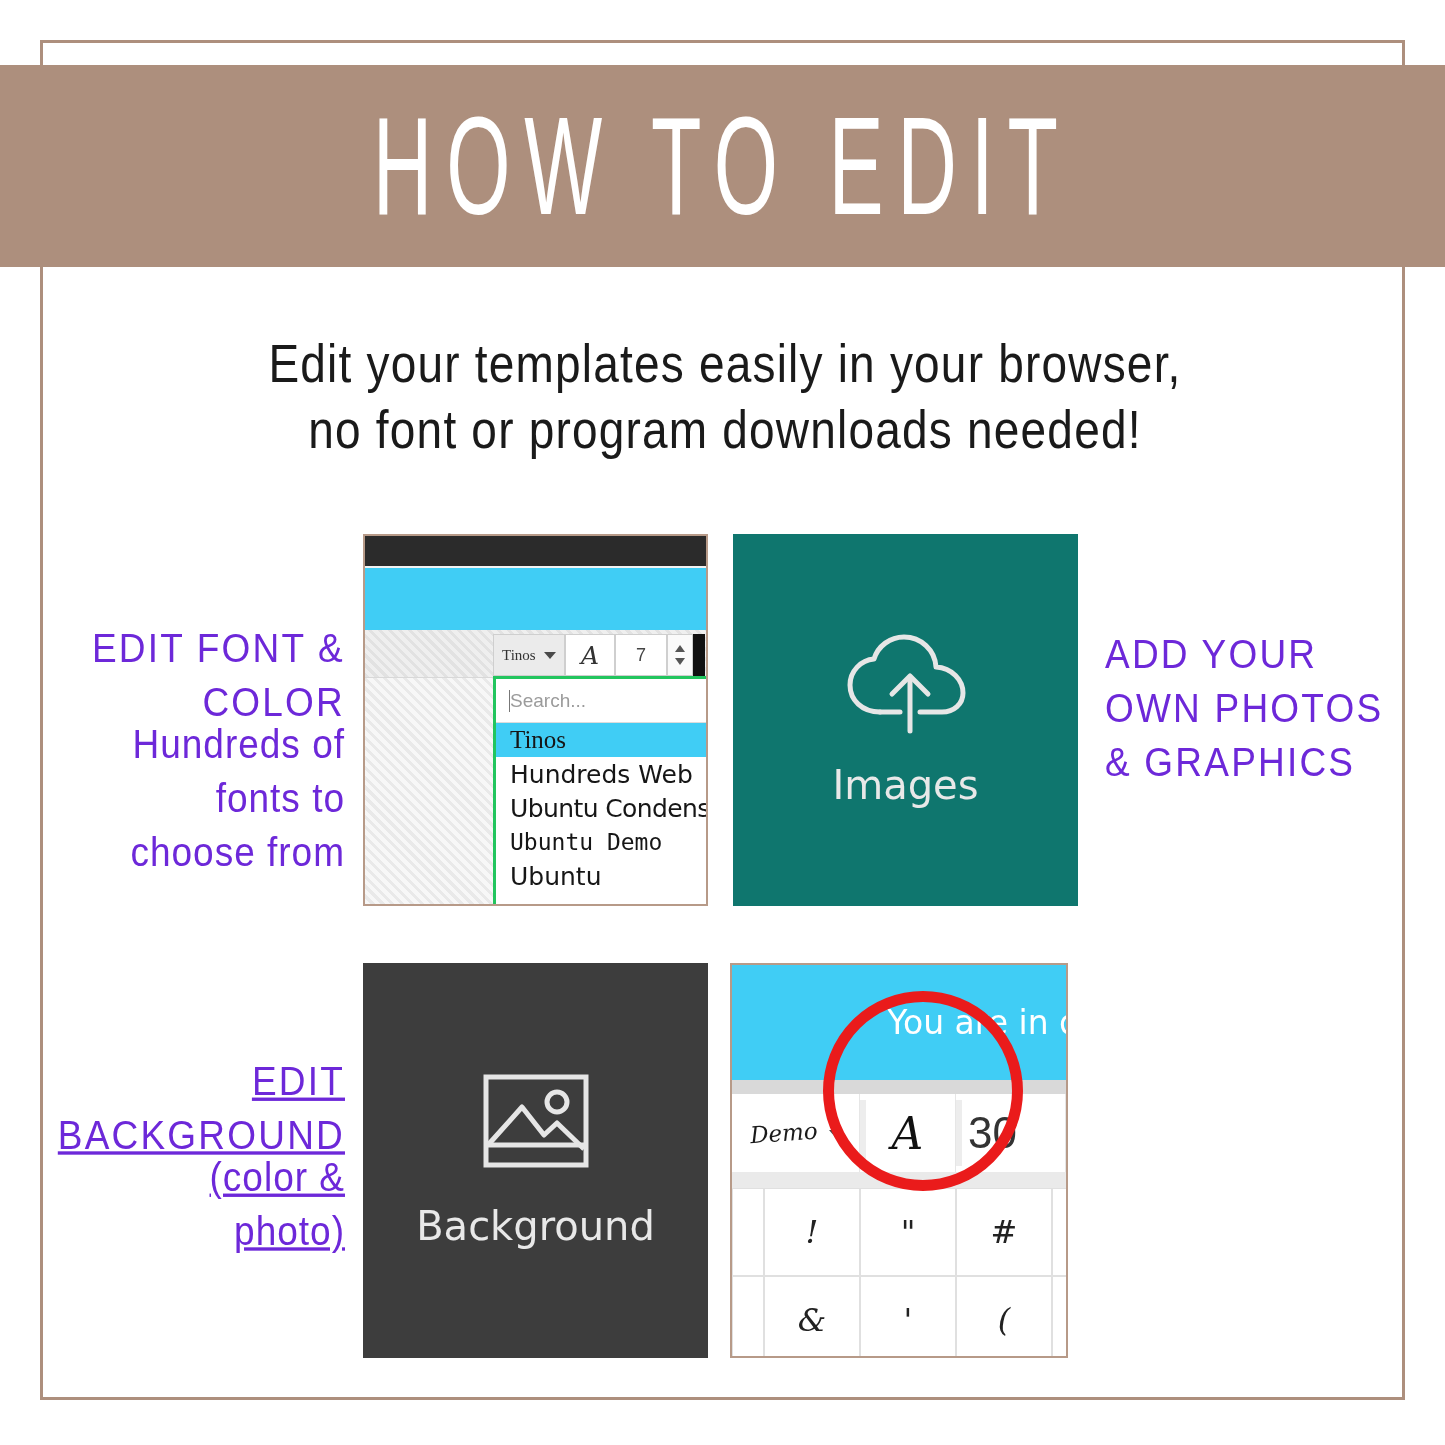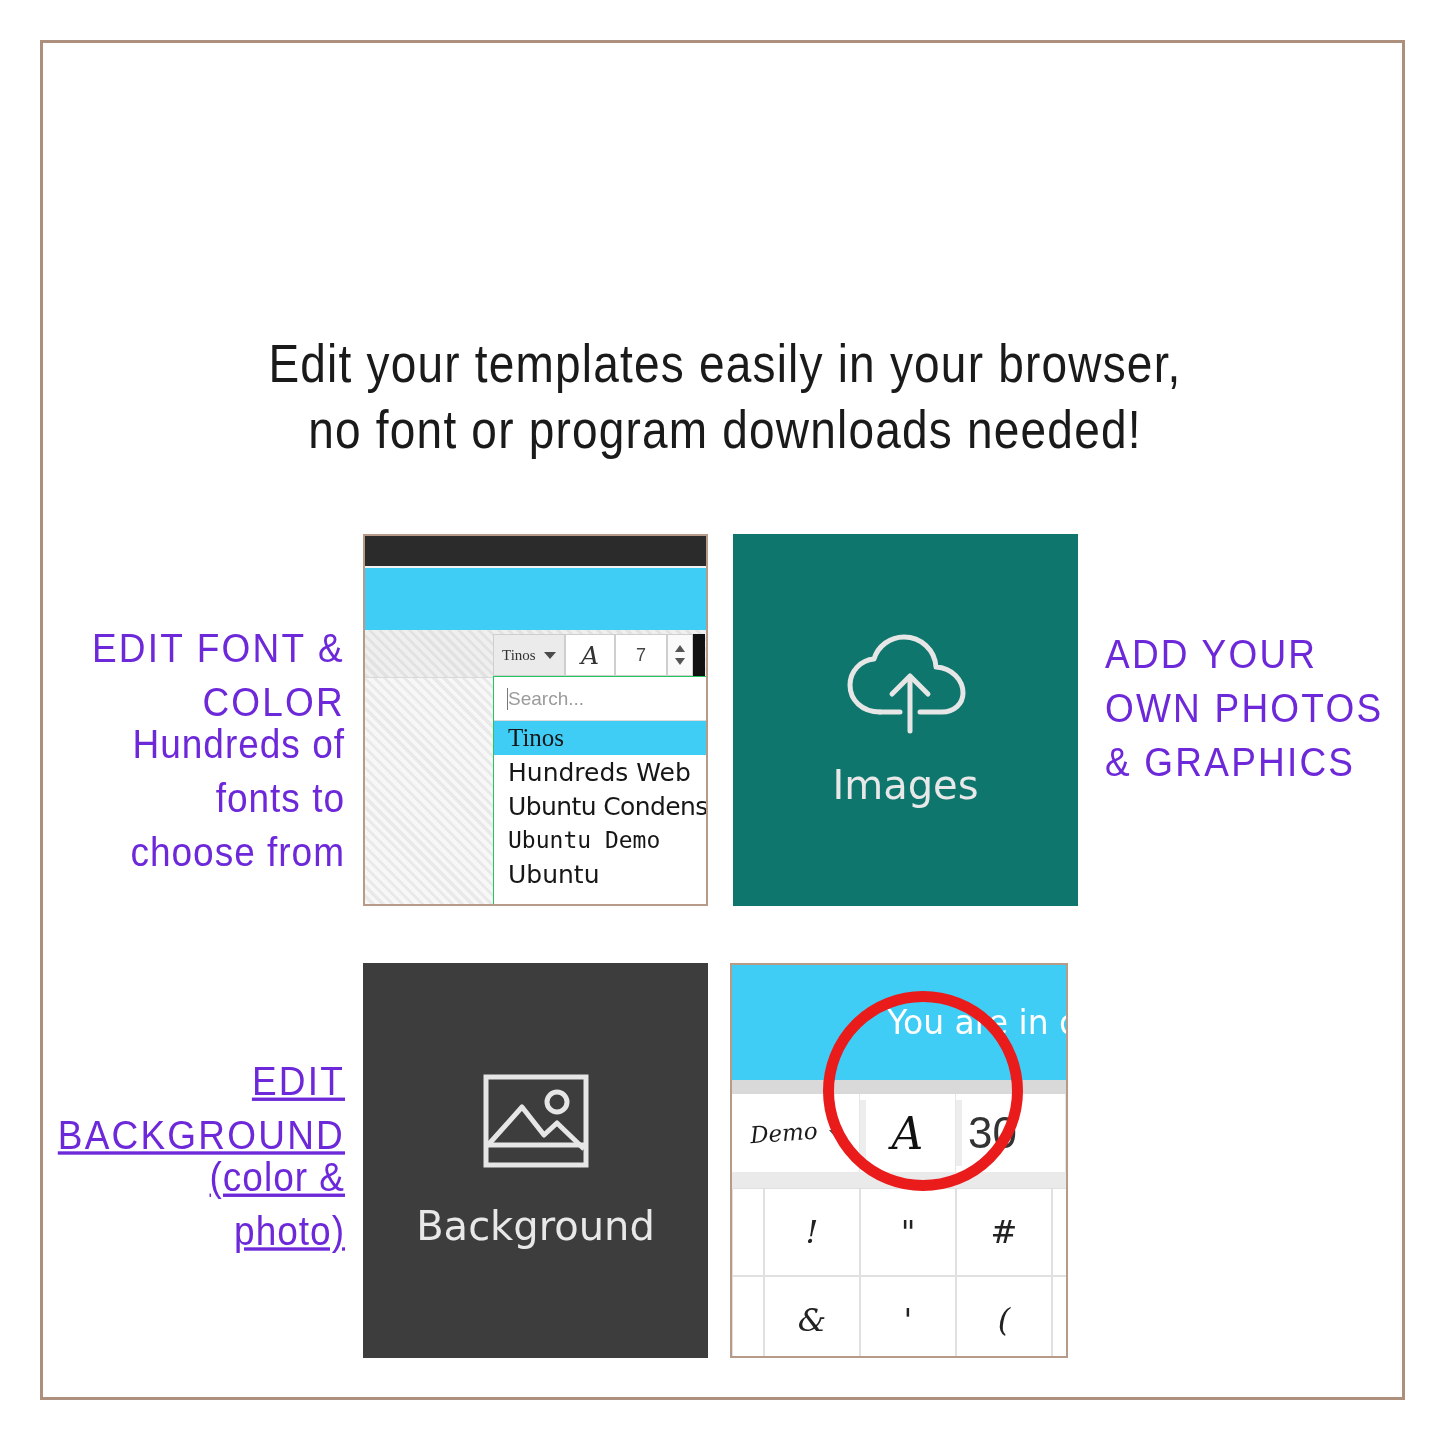--- a/index.html
+++ b/index.html
@@ -137,21 +137,21 @@
     background:#fafafa;
   }
   .spin-up, .spin-dn { width:0; height:0; border-left:5px solid transparent; border-right:5px solid transparent; }
   .spin-up { border-bottom:7px solid #555; }
   .spin-dn { border-top:7px solid #555; }
   #tb-black { width:12px; background:#111; border:1px solid #111; }
 
   
   #pf-dropdown {
     position:absolute; left:128px; top:140px; width:218px; height:232px;
-    background:#ffffff; border:1px solid #22c55e;
+    background:#ffffff; border:3px solid #22c55e;
     overflow:hidden;
   }
   #pf-search {
     height:44px; border-bottom:1px solid #dcdcdc;
     display:flex; align-items:center; padding-left:14px;
     position:relative;
   }
   #pf-search-caret {
     position:absolute; left:13px; top:11px; width:1px; height:22px; background:#777;
   }
@@ -255,20 +255,23 @@
     pointer-events:none;
   }
 </style>
 </head>
 <body>
 
 <div id="page">
 
   <div id="frame"></div>
 
+  <div id="banner">
+    <div id="banner-title">HOW TO EDIT</div>
+  </div>
 
   <div id="subtitle">
     <div>Edit your templates easily in your browser,</div>
     <div>no font or program downloads needed!</div>
   </div>
 
   <div class="caption" id="cap-font">
     <div class="cap-upper">
       <div>EDIT FONT &amp;</div>
       <div>COLOR</div>

